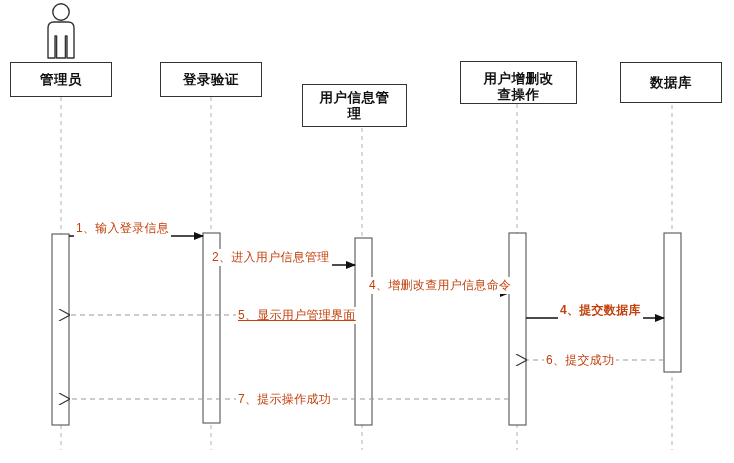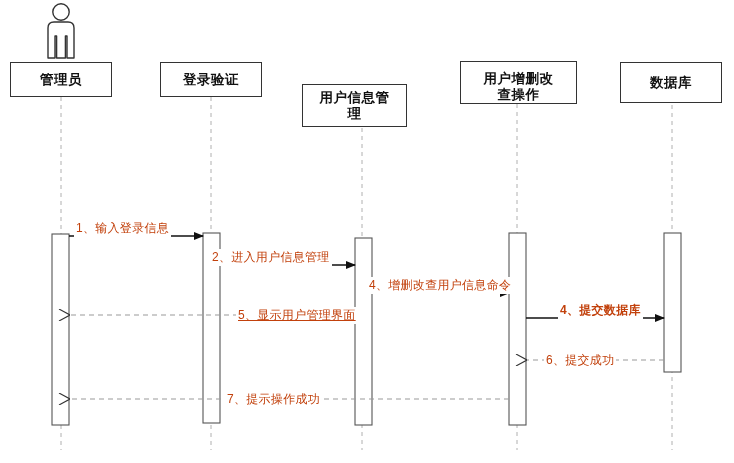--- a/index.html
+++ b/index.html
@@ -127,16 +127,16 @@
       </div>
     </div>
 
   <div id="labels-layer">
       <div class="msg-label" style="left: 74px; top: 220px;">1、输入登录信息</div>
       <div class="msg-label" style="left: 210px; top: 249px;">2、进入用户信息管理</div>
       <div class="msg-label" style="left: 367px; top: 277px;">4、增删改查用户信息命令</div>
       <div class="msg-label" style="left: 558px; top: 302px; font-weight: bold;">4、提交数据库</div>
       <div class="msg-label" style="left: 236px; top: 307px; text-decoration: underline;">5、显示用户管理界面</div>
       <div class="msg-label" style="left: 544px; top: 352px;">6、提交成功</div>
-      <div class="msg-label" style="left: 225px; top: 391px;">7、提示操作成功</div>
+      <div class="msg-label" style="left: 236px; top: 391px;">7、提示操作成功</div>
     </div>
 
 </div>
 
 </body></html>

